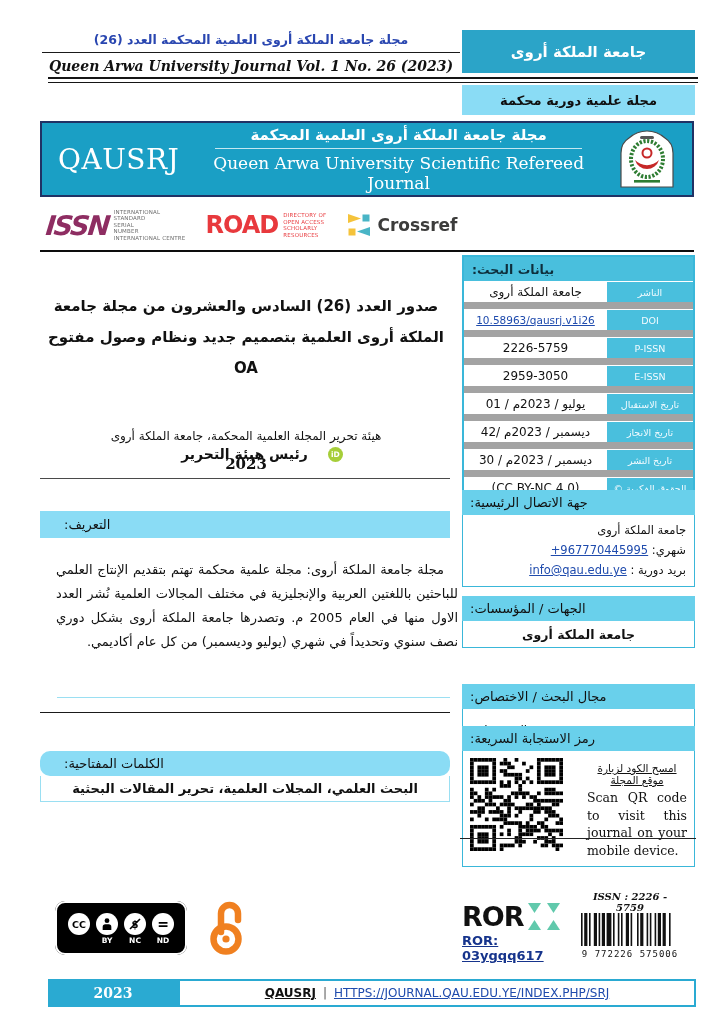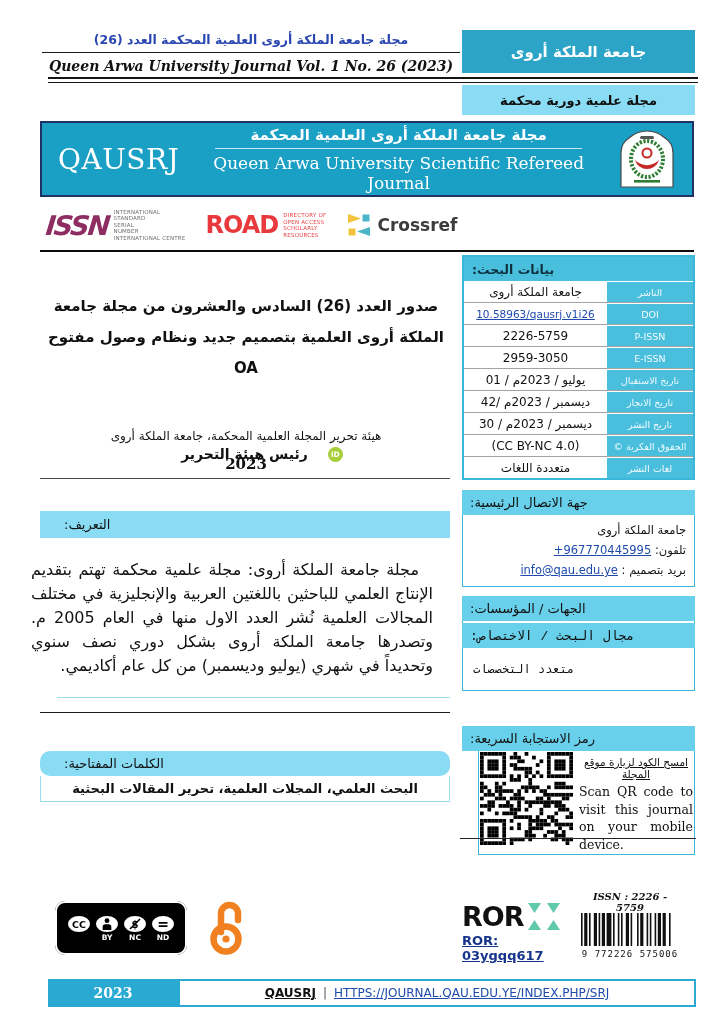--- a/index.html
+++ b/index.html
@@ -44,60 +44,60 @@
   .author-name{font-weight:bold;font-size:14px;}
   .orcid{width:15px;height:15px;border-radius:50%;background:#A6CE39;color:#fff;font-size:7.5px;font-weight:bold;
          display:inline-flex;align-items:center;justify-content:center;}
   .affil{left:42px;top:429px;width:408px;text-align:center;font-size:12px;}
   .year{left:42px;top:455px;width:408px;text-align:center;font-family:"DejaVu Serif",serif;font-weight:bold;font-size:15px;}
   .rule-year{left:40px;top:478px;width:410px;border-top:1px solid #4a4a4a;}
 
   .sec-bar{background:#8ADCF5;color:#101010;font-size:13px;font-weight:normal;
            display:flex;align-items:center;justify-content:flex-end;padding:0 24px;box-sizing:border-box;direction:rtl;}
   .def-bar{left:40px;top:511px;width:410px;height:27px;}
-  .def-text{left:31px;top:558px;width:402px;font-size:16px;line-height:24px;text-align:justify;text-indent:14px;}
+  .def-text{left:56px;top:558px;width:402px;font-size:13px;line-height:24px;text-align:justify;text-indent:14px;}
   .rule-blue{left:57px;top:697px;width:393px;border-top:1.5px solid #9ADFF2;}
   .rule-dark2{left:40px;top:712px;width:410px;border-top:1.5px solid #1a1a1a;}
   .kw-bar{left:40px;top:751px;width:410px;height:25px;border-radius:10px;}
   .kw-body{left:40px;top:776px;width:410px;height:26px;border:1.5px solid #9ADFF2;border-top:none;box-sizing:border-box;
            display:flex;align-items:center;justify-content:center;font-size:13px;font-weight:bold;}
 
   
   .meta-table{left:462px;top:255px;width:233px;border:2px solid #3AB7D9;box-sizing:border-box;background:#fff;}
   .meta-head{height:24px;background:#49BFDD;color:#0e2f3c;font-size:12.5px;font-weight:bold;
              display:flex;align-items:center;justify-content:flex-end;padding:0 8px;direction:rtl;}
-  .mrow{display:flex;height:21px;border-top:1px solid #a3a3a3;}
+  .mrow{display:flex;height:21px;border-top:7px solid #a3a3a3;}
   .mval{flex:1;display:flex;align-items:center;justify-content:center;font-size:12px;background:#fff;}
   .mlabel{width:86px;background:#49BFDD;color:#f2fbff;font-size:9.5px;display:flex;align-items:center;
           justify-content:center;border-top:1px solid #fff;box-sizing:border-box;direction:rtl;text-align:center;}
   .link{color:#1F4BAD;text-decoration:underline;cursor:pointer;}
   .mval.link{font-size:10.5px;}
 
   
   .cyan-bar{background:#69D0EB;color:#101010;font-size:13px;display:flex;align-items:center;
             justify-content:flex-end;padding:0 8px;box-sizing:border-box;direction:rtl;height:25px;}
   .box-body{border:1.5px solid #3AB7D9;border-top:none;box-sizing:border-box;background:#fff;}
   .contact-box{left:462px;top:490px;width:233px;}
   .contact-body{padding:5px 8px 6px;direction:rtl;font-size:11.5px;line-height:20px;text-align:right;}
   .inst-box{left:462px;top:596px;width:233px;}
   .inst-body{height:27px;display:flex;align-items:center;justify-content:center;font-size:12.5px;font-weight:bold;}
-  .field-box{left:462px;top:623px;width:233px;font-family:Liberation Mono, monospace;}
+  .field-box{left:462px;top:684px;width:233px;}
   .field-body{height:43px;display:flex;align-items:center;justify-content:flex-end;padding:16px 10px;direction:rtl;font-size:12px;}
   .qr-box{left:462px;top:726px;width:233px;}
-  .qr-body{display:flex;padding:1px;gap:6px;align-items:flex-start;margin-left:16px;}
+  .qr-body{display:flex;padding:7px;gap:24px;align-items:flex-start;}
   .qr-caption{flex:1;min-width:0;}
   .qr-cap-ar{direction:rtl;text-align:center;font-size:10.5px;text-decoration:underline;margin:4px 0 3px;cursor:pointer;}
   .qr-cap-en{font-family:"DejaVu Serif",serif;font-size:12.5px;line-height:17.5px;text-align:justify;}
   .rule-right{left:460px;top:838px;width:236px;border-top:1.5px solid #222;}
 
   
   .cc-badge{left:55px;top:901px;width:132px;height:54px;background:#000;border-radius:10px;
             box-shadow:inset 0 0 0 2px #fff;display:flex;flex-direction:column;align-items:center;justify-content:center;}
   .cc-icons{display:flex;gap:6px;margin-top:2px;}
-  .cc-circle{width:22px;height:16px;border-radius:50%;background:#fff;color:#000;display:flex;
+  .cc-circle{width:22px;height:22px;border-radius:50%;background:#fff;color:#000;display:flex;
              align-items:center;justify-content:center;font-weight:bold;font-size:9.5px;}
   .cc-labels{display:flex;gap:6px;color:#fff;font-size:7.5px;font-weight:bold;margin-top:1px;}
   .cc-labels span{width:22px;text-align:center;}
   .oa-logo{left:206px;top:898px;}
   .ror-block{left:462px;top:901px;width:110px;}
   .ror-row{display:flex;align-items:center;gap:4px;}
   .ror-name{font-size:27px;font-weight:bold;letter-spacing:-1px;color:#111;}
   .ror-id{font-size:13px;font-weight:bold;color:#16348C;text-decoration:underline;margin-top:1px;cursor:pointer;}
   .barcode-block{left:578px;top:891px;width:104px;text-align:center;}
   .bc-label{font-family:"DejaVu Serif",serif;font-style:italic;font-weight:bold;font-size:10px;}
@@ -225,25 +225,25 @@
       <span class="mval">متعددة اللغات</span>
       <span class="mlabel">لغات النشر</span>
     </div>
   </div>
 
   <div class="abs contact-box">
     <div class="cyan-bar">جهة الاتصال الرئيسية:</div>
     <div class="box-body contact-body">
       <div>جامعة الملكة أروى</div>
       <div>
-        <span>تلفون:</span>
+        <span>شهري:</span>
         <span class="link ltr">+967770445995</span>
       </div>
       <div>
-        <span>بريد بتصميم :</span>
+        <span>بريد دورية :</span>
         <span class="link ltr">info@qau.edu.ye</span>
       </div>
     </div>
   </div>
 
   <div class="abs inst-box">
     <div class="cyan-bar">الجهات / المؤسسات:</div>
     <div class="box-body inst-body rtl">جامعة الملكة أروى</div>
   </div>
 

